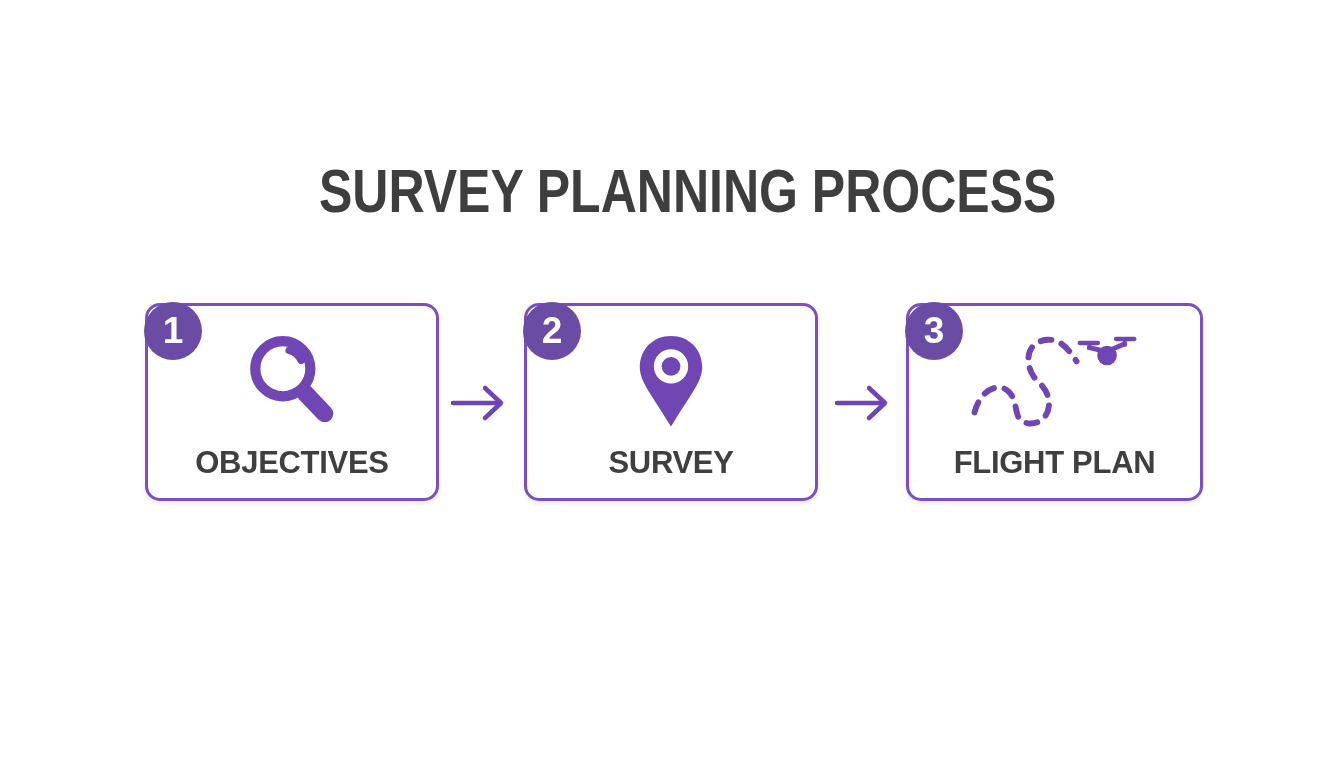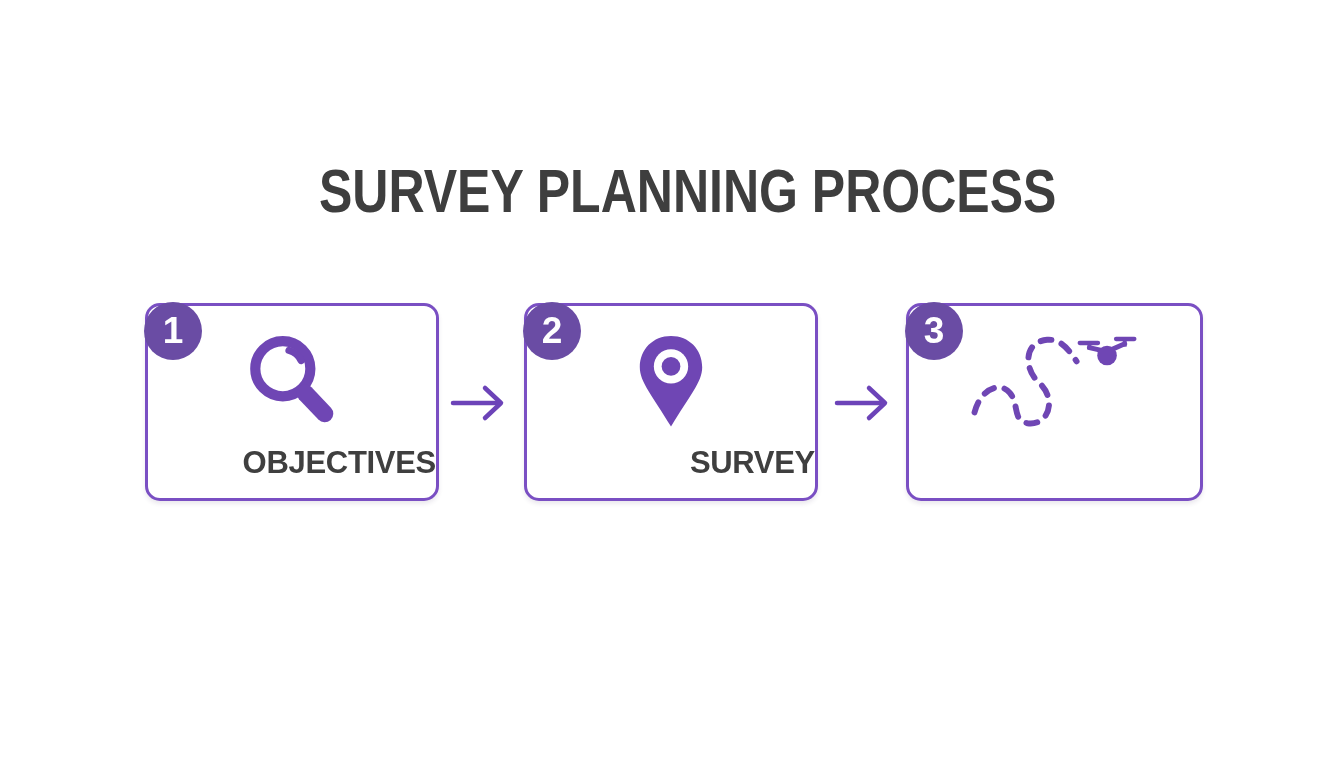--- a/index.html
+++ b/index.html
@@ -60,21 +60,21 @@
   .icon-zone {
     position: absolute;
     top: 18px; left: 0; right: 0;
     height: 115px;
     display: flex; align-items: center; justify-content: center;
   }
 
   .step-label {
     position: absolute;
     top: 139px; left: 0; right: 0;
-    text-align: right;
+    text-align: center;
     font-size: 31px;
     font-weight: 700;
     color: #3F3F3F;
     letter-spacing: -0.3px;
     white-space: nowrap;
   }
 
   
   .flow-arrow {
     position: absolute;
@@ -151,13 +151,14 @@
           <rect x="-30" y="-9" width="23" height="4.5" rx="2.2" fill="#6F46B4"></rect>
           <rect x="7" y="-13" width="23" height="4.5" rx="2.2" fill="#6F46B4"></rect>
           <rect x="-20" y="-7" width="4" height="7" fill="#6F46B4"></rect>
           <rect x="16" y="-11" width="4" height="8" fill="#6F46B4"></rect>
           <path d="M-18 -2 L0 2 L18 -6" stroke="#6F46B4" stroke-width="5" stroke-linecap="round"></path>
           <ellipse cx="0" cy="6" rx="10" ry="10" fill="#6F46B4"></ellipse>
         </g>
       </svg>
     </span>
   </div>
+  <div class="step-label">FLIGHT PLAN</div>
 </section>
 
 </body></html>

